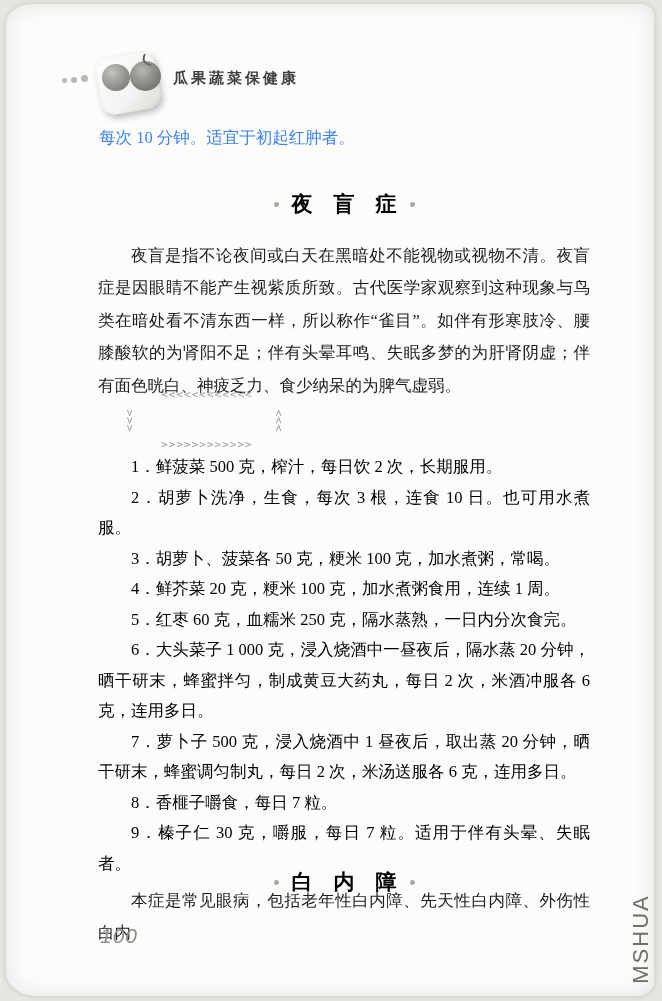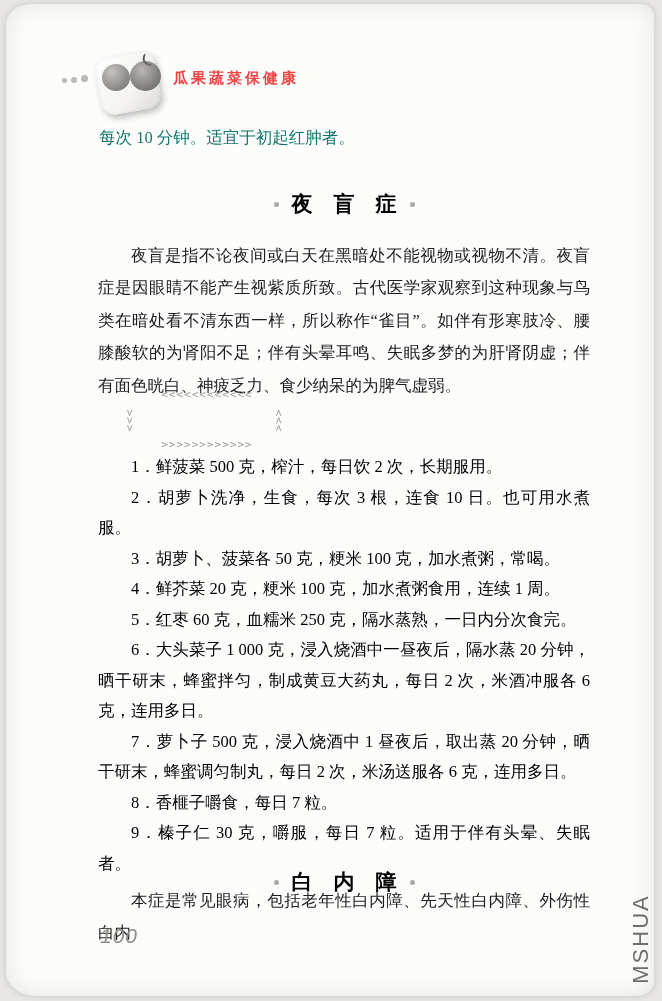--- a/index.html
+++ b/index.html
@@ -38,26 +38,26 @@
     background:radial-gradient(circle at 38% 32%,#b7b6b3,#82817e 60%,#5f5e5b);
   }
   .stem{
     position:absolute;left:50px;top:7px;width:9px;height:8px;
     border-left:2px solid #5a5955;border-bottom:2px solid #6a6965;
     border-radius:0 0 0 7px;transform:rotate(18deg);
   }
   .brand-title{
     position:absolute;left:167px;top:65px;
     font-family:"Liberation Sans","DejaVu Sans",sans-serif;
-    font-size:15px;font-weight:700;letter-spacing:3px;color:#ef4444;
+    font-size:15px;font-weight:700;letter-spacing:3px;color:#404040;
   }
   
   .intro-line{
     position:absolute;left:93px;top:122px;width:492px;
-    font-size:16.5px;line-height:24px;color:#0f766e;
+    font-size:16.5px;line-height:24px;color:#3b82f6;
   }
   .sec-title{
     position:absolute;left:92px;width:492px;
     display:flex;justify-content:center;align-items:center;
     font-size:21px;font-weight:700;color:#000000;
   }
   .sec-title .tdot{width:5px;height:5px;border-radius:50%;background:#a9a8a5;margin:0 13px;}
   .sec-title-1{top:186px;}
   .sec-title-2{top:852px;margin-top:12px;}
   .para{

